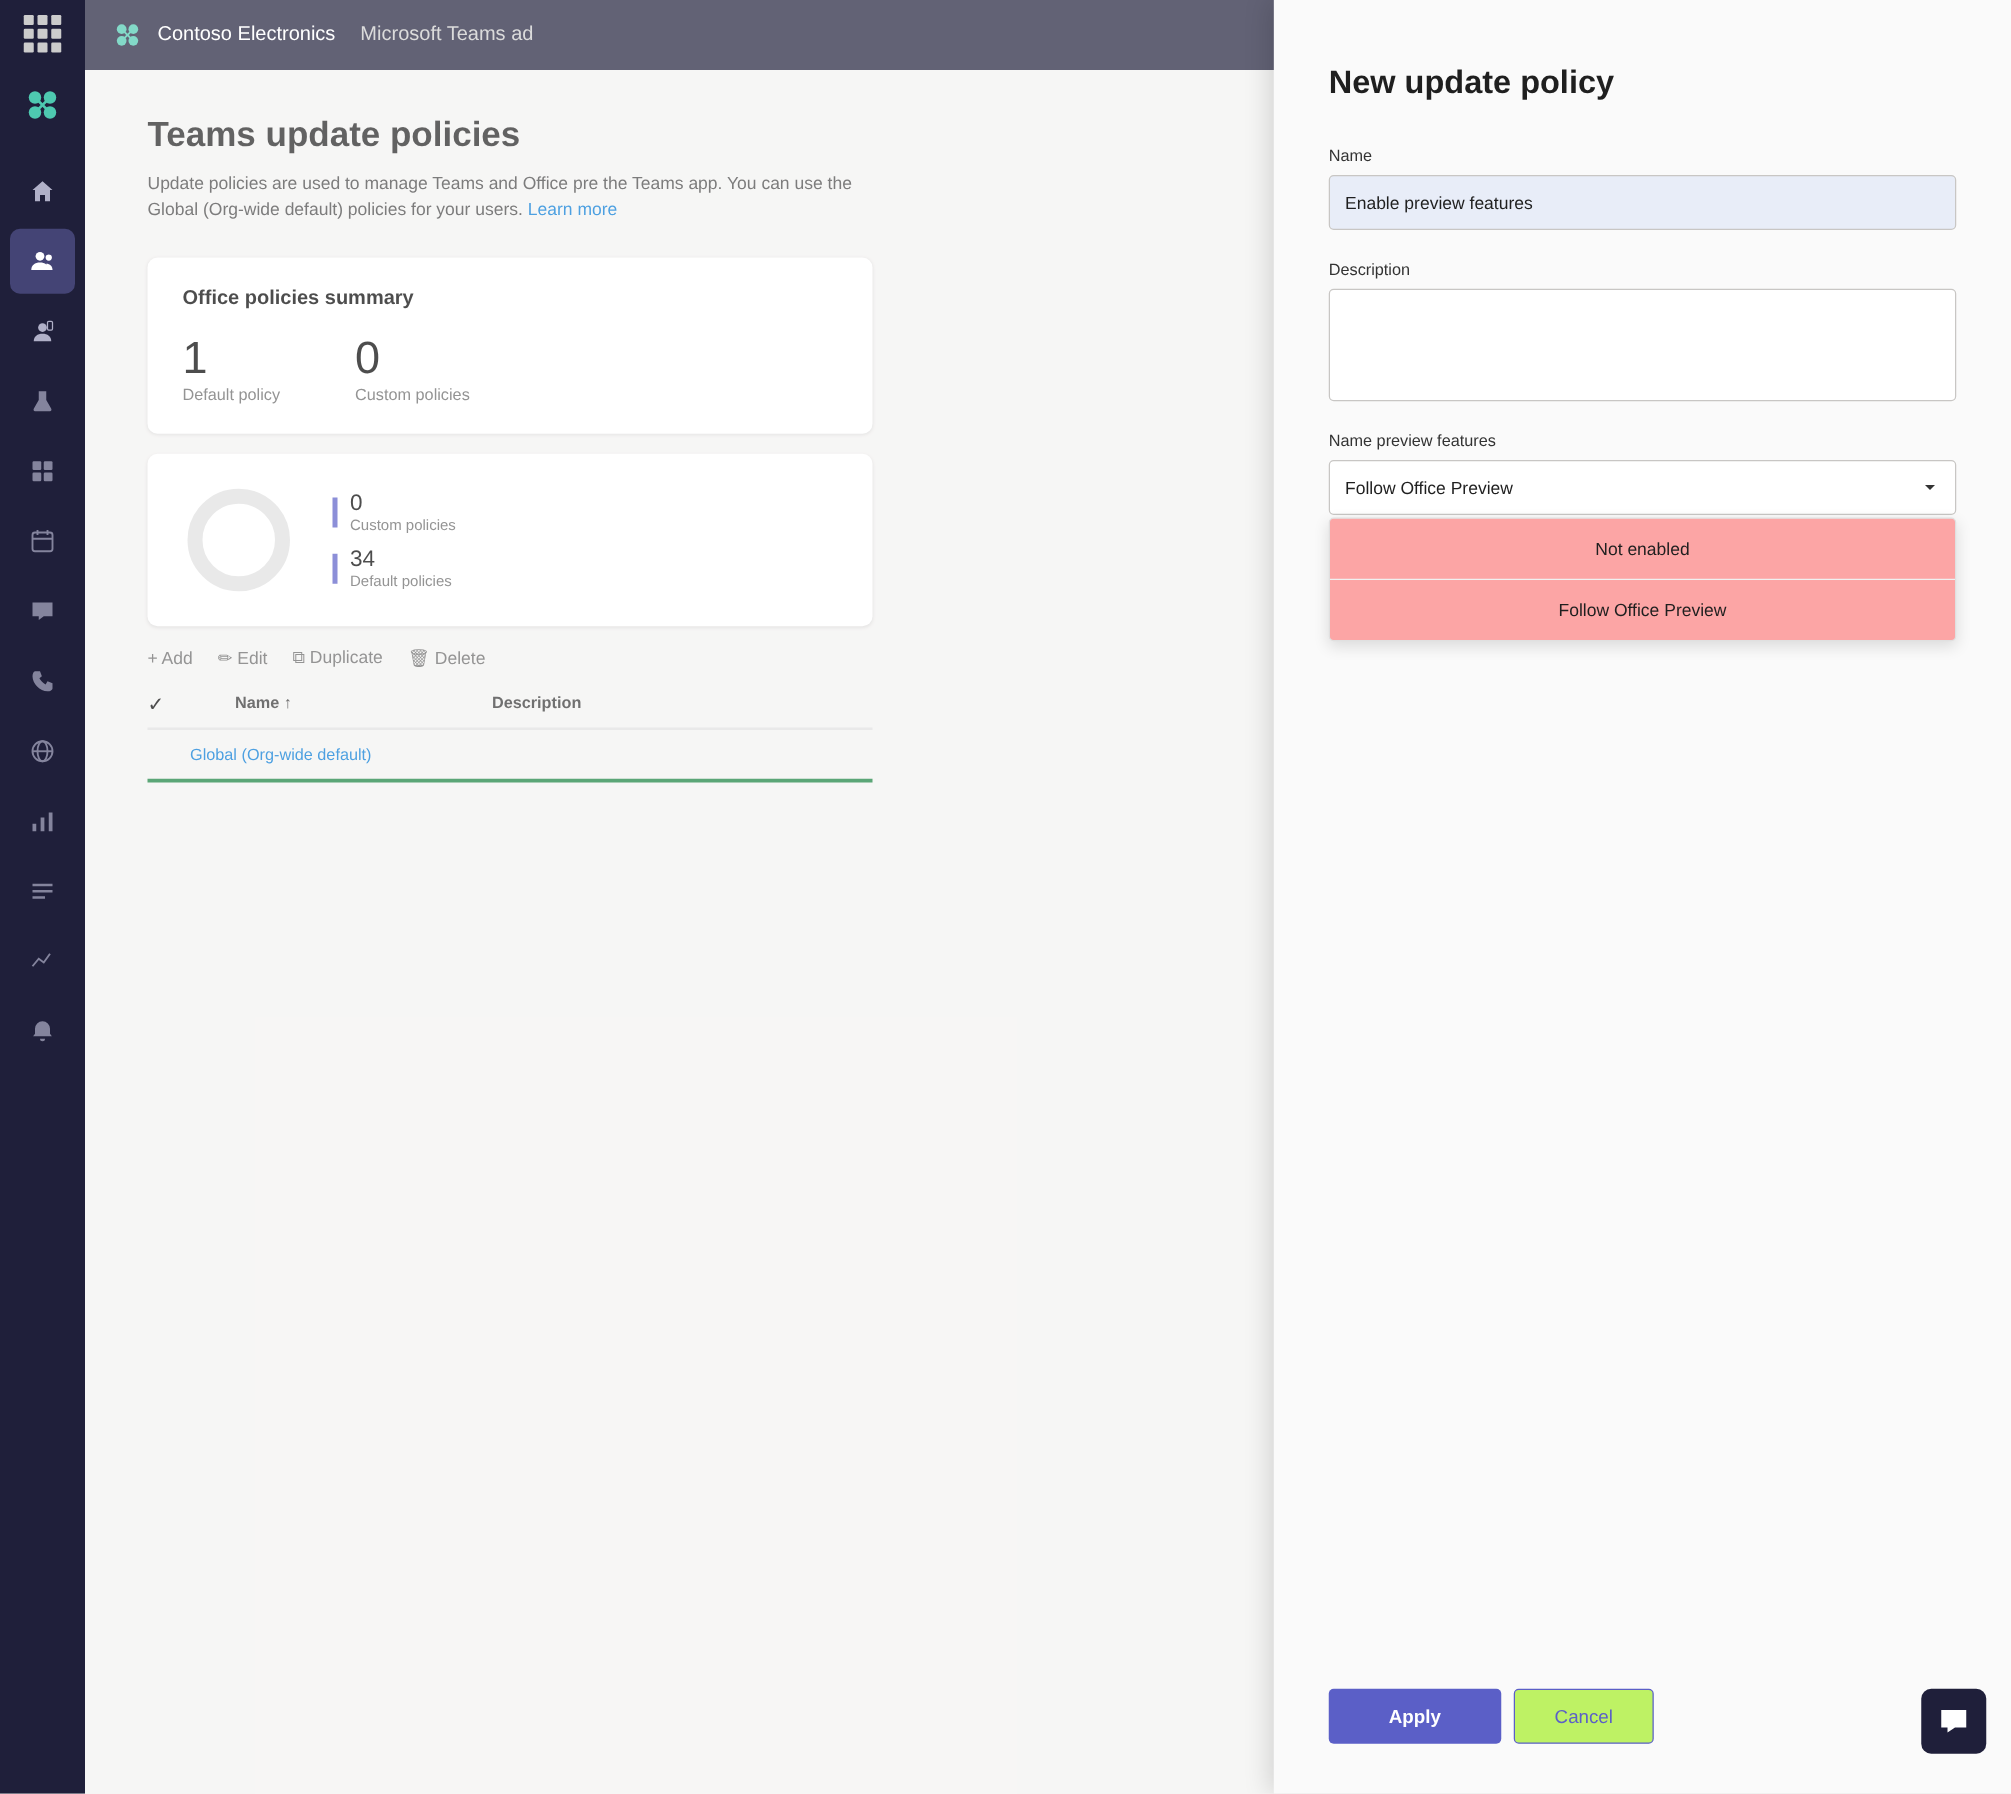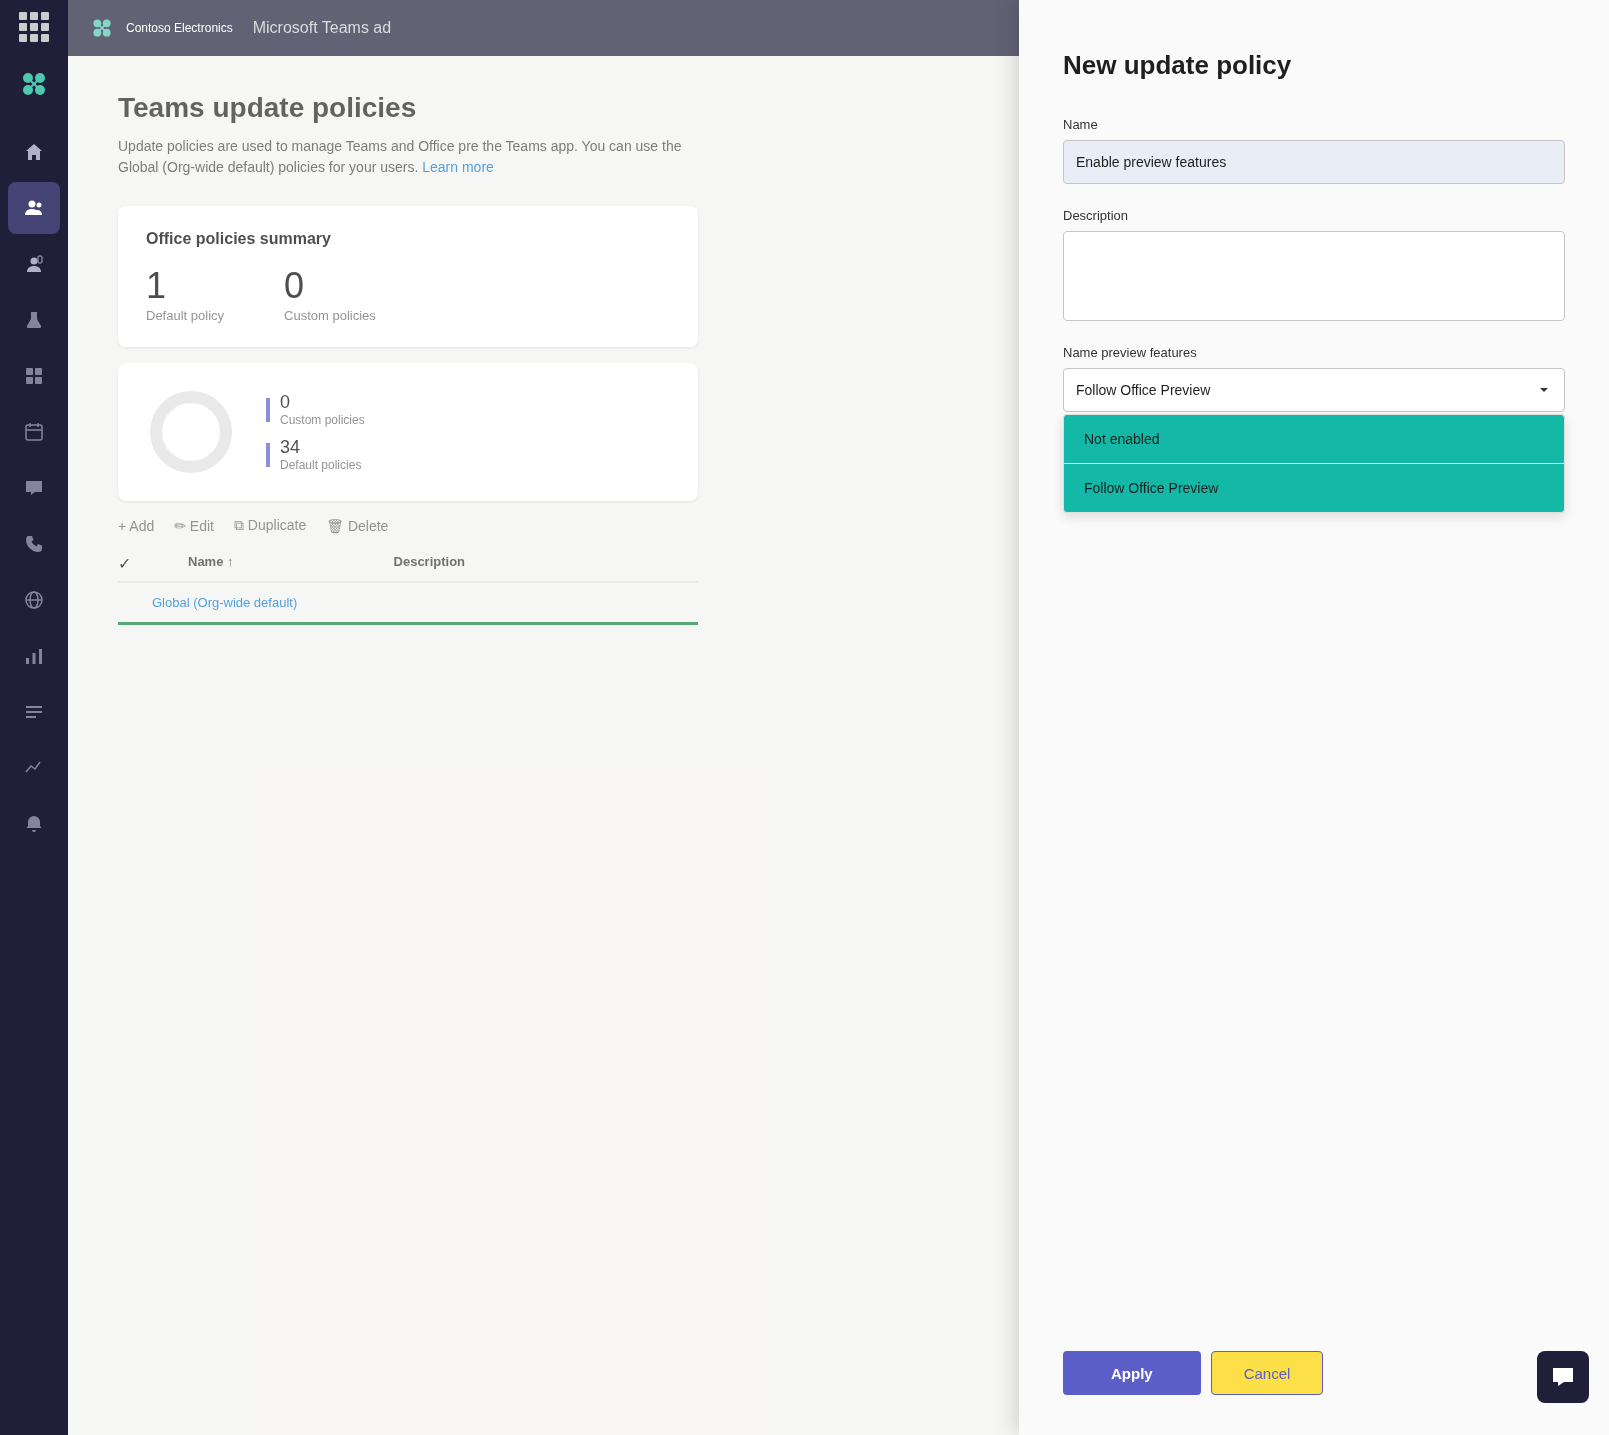--- a/index.html
+++ b/index.html
@@ -76,21 +76,21 @@
       align-items: center;
       padding: 0 20px;
       position: absolute;
       top: 0; left: 0; right: 0;
     }
     .top-bar-logo {
       display: flex;
       align-items: center;
       gap: 10px;
       color: #fff;
-      font-size: 12px;
+      font-size: 16px;
       font-weight: 500;
     }
     .top-bar-title {
       color: #ccc;
       font-size: 16px;
       margin-left: 20px;
     }
 
     .bg-content {
       margin-top: 56px;
@@ -302,25 +302,26 @@
       align-items: center;
       justify-content: space-between;
       color: #1f1f1f;
     }
 
     .dropdown-menu {
       position: absolute;
       top: 46px;
       left: 0;
       right: 0;
-      background: #14b8a6;
+      background: #fca5a5;
       border: 1px solid #e0e0e0;
       border-radius: 4px;
       box-shadow: 0 4px 12px rgba(0,0,0,0.12);
       z-index: 20;
+      text-align: center;
     }
     .dropdown-option {
       padding: 16px 20px;
       font-size: 14px;
       cursor: pointer;
       color: #1f1f1f;
       border-bottom: 1px solid #f0f0f0;
     }
     .dropdown-option:last-child { border-bottom: none; }
     .dropdown-option.selected { font-weight: 500; }
@@ -340,21 +341,21 @@
       border: none;
       border-radius: 4px;
       font-size: 15px;
       font-weight: 600;
       cursor: pointer;
     }
 
     .btn-cancel {
       height: 44px;
       padding: 0 32px;
-      background: #fde047;
+      background: #bef264;
       color: #5b5fc7;
       border: 1.5px solid #5b5fc7;
       border-radius: 4px;
       font-size: 15px;
       cursor: pointer;
     }
 
     
     .chat-btn {
       position: absolute;

